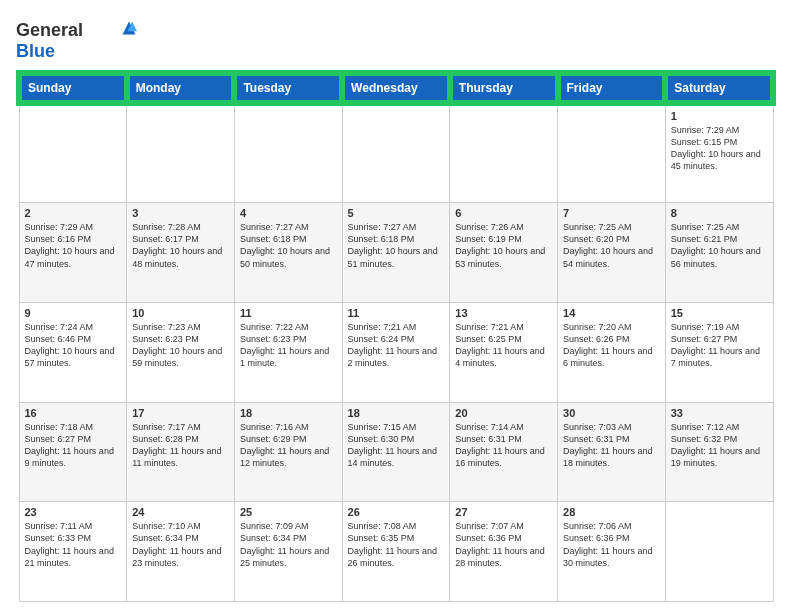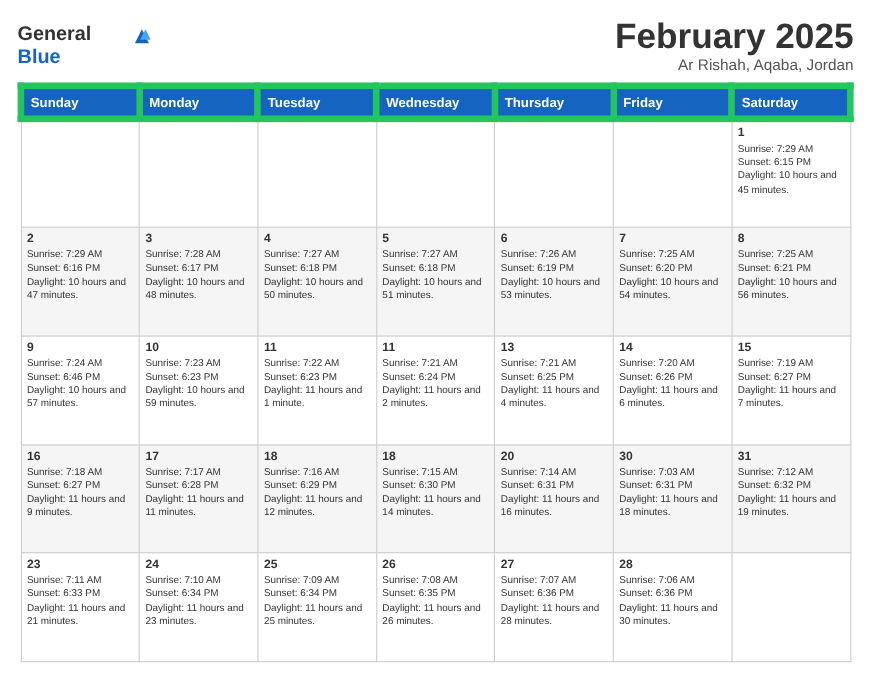--- a/index.html
+++ b/index.html
@@ -24,21 +24,21 @@
       margin-bottom: 8px;
     }
     .logo {
       display: flex;
       flex-direction: column;
       align-items: flex-start;
       margin-top: 4px;
     }
     .logo-text {
       display: flex;
-      align-items: flex-end;
+      align-items: flex-start;
       gap: 36px;
     }
     .logo-general {
       font-size: 18px;
       font-weight: bold;
       color: #333;
     }
     .logo-blue {
       font-size: 18px;
       font-weight: bold;
@@ -112,24 +112,20 @@
     <div class="logo">
       <div class="logo-text">
         <span class="logo-general">General</span>
         <svg class="logo-icon" viewBox="0 0 20 20">
           <polygon points="10,2 18,18 2,18" fill="#1565c0"></polygon>
           <polygon points="14,2 20,14 8,14" fill="#42a5f5"></polygon>
         </svg>
       </div>
       <span class="logo-blue">Blue</span>
     </div>
-    <div class="title-section">
-      <div class="month-title">February 2025</div>
-      <div class="location">Ar Rishah, Aqaba, Jordan</div>
-    </div>
   </div>
 
   <table class="calendar">
     <thead>
       <tr>
         <th>Sunday</th>
         <th>Monday</th>
         <th>Tuesday</th>
         <th>Wednesday</th>
         <th>Thursday</th>
@@ -292,21 +288,21 @@
 and 16 minutes.</div>
           </td>
           <td>
             <span class="day-number">30</span>
             <div class="day-info">Sunrise: 7:03 AM
 Sunset: 6:31 PM
 Daylight: 11 hours
 and 18 minutes.</div>
           </td>
           <td>
-            <span class="day-number">31</span>
+            <span class="day-number">33</span>
             <div class="day-info">Sunrise: 7:12 AM
 Sunset: 6:32 PM
 Daylight: 11 hours
 and 19 minutes.</div>
           </td>
         </tr>
         <tr>
           <td>
             <span class="day-number">23</span>
             <div class="day-info">Sunrise: 7:11 AM

